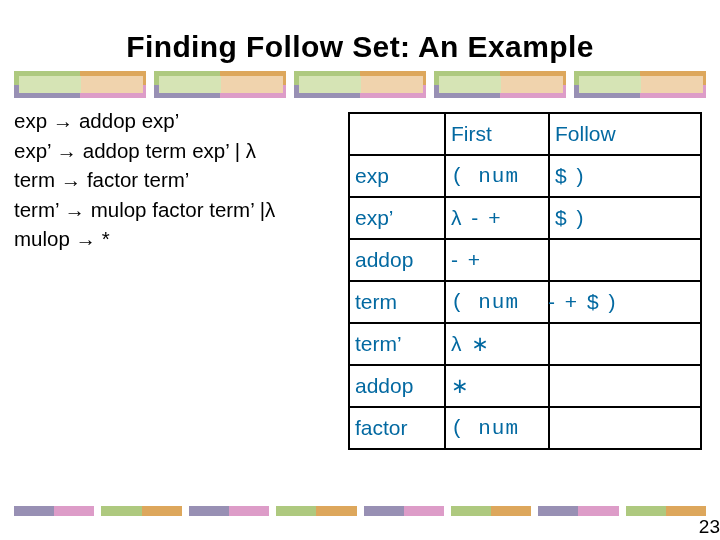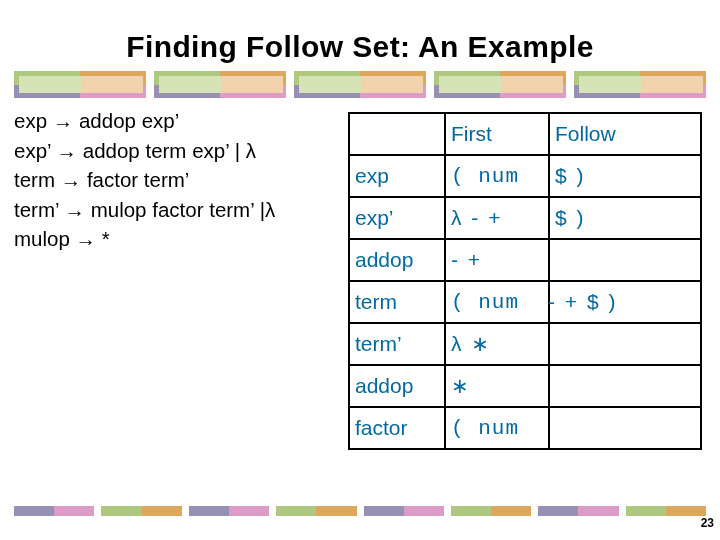--- a/index.html
+++ b/index.html
@@ -120,24 +120,24 @@
     height: 10px;
     display: flex;
     gap: 7px;
   }
   .bb-block { flex: 1 1 0; height: 10px; display: flex; }
   .bb-block > span { flex: 1 1 0; height: 10px; }
 
   
   #page-number {
     position: absolute;
-    right: 6px;
+    right: 0;
     top: 516px;
-    font-size: 12px;
-    font-weight: bold;
+    font-size: 19px;
+    font-weight: normal;
     color: #000000;
   }
 </style>
 </head>
 <body>
 
 <div id="slide-title">Finding Follow Set: An Example</div>
 
 <div id="top-band">
     <div class="band-block">

